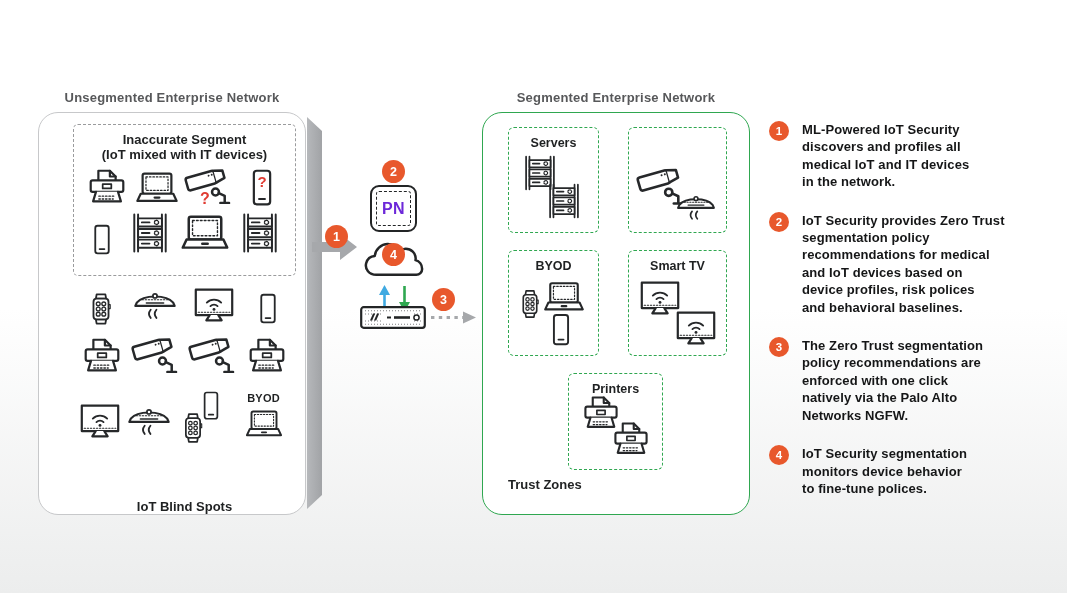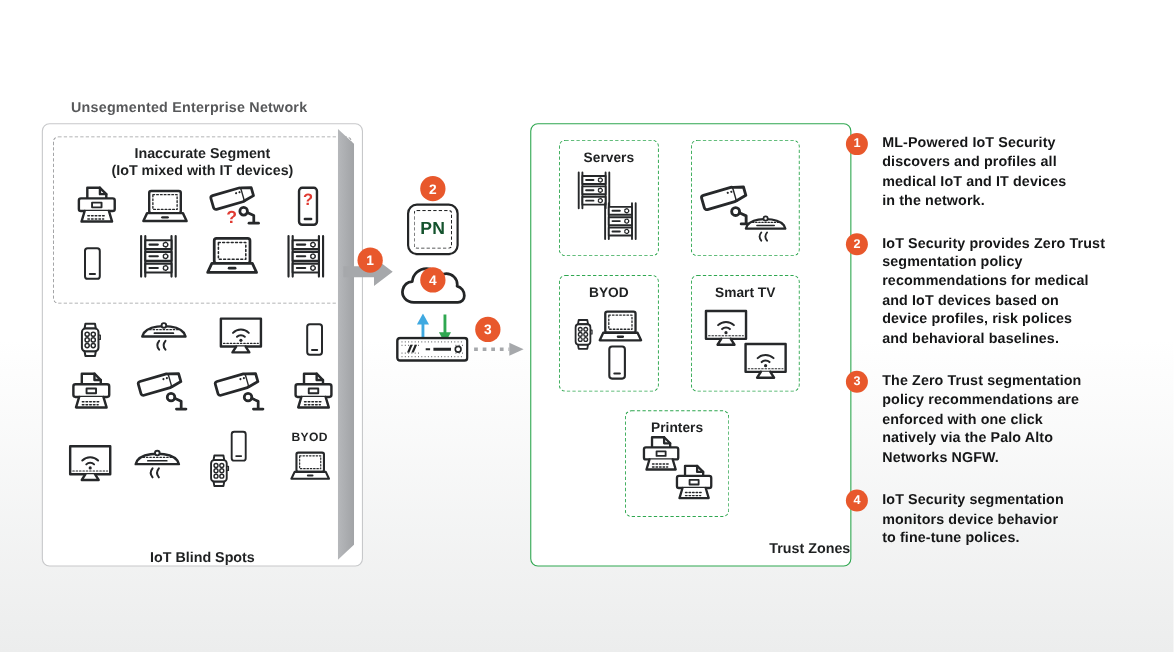--- a/index.html
+++ b/index.html
@@ -9,23 +9,23 @@
     font-family:"Liberation Sans",sans-serif;color:#1f2122;text-decoration:underline;
   }
   .ml{white-space:pre-line;}
   .section-title{
     position:absolute;top:90px;width:268px;text-align:center;
     font-size:13px;font-weight:700;color:#57585a;letter-spacing:.2px;
   }
   .left-title{left:38px;} .right-title{left:482px;}
   
   .card{
-    position:absolute;top:112px;width:292px;height:403px;background:#fff;
-    border:1px solid #c7c8ca;border-radius:7px;box-sizing:border-box;
-    display:flex;flex-direction:column;
+    position:absolute;top:112px;width:268px;height:403px;background:#fff;
+    border:1px solid #c7c8ca;border-radius:20px;box-sizing:border-box;
+    display:flex;flex-direction:column;padding-left:25px;
   }
   .left-card{left:38px;}
   .card-edge{
     position:absolute;left:307px;top:117px;width:15px;height:392px;
     background:linear-gradient(90deg,#b6b8bb,#a1a3a6);
     clip-path:polygon(0 0,100% 14px,100% calc(100% - 14px),0 100%);
   }
   .green-card{left:482px;border:1.6px solid var(--green,#2fa750);}
   
   .dashed-box{
@@ -70,39 +70,39 @@
   .z-byod{left:25px;top:137px;width:91px;height:106px;}
   .z-byod .i1{left:4px;top:36px;width:34px;height:34px;}
   .z-byod .i2{left:28px;top:24px;width:54px;height:44px;}
   .z-byod .i3{left:32px;top:58px;width:40px;height:42px;}
   .z-smarttv{left:145px;top:137px;width:99px;height:106px;}
   .z-smarttv .i1{left:8px;top:24px;width:46px;height:46px;}
   .z-smarttv .i2{left:44px;top:54px;width:46px;height:46px;}
   .z-printers{left:85px;top:260px;width:95px;height:97px;}
   .z-printers .i1{left:10px;top:18px;width:44px;height:44px;}
   .z-printers .i2{left:40px;top:44px;width:44px;height:44px;}
-  .zone-footer{position:absolute;bottom:8px;width:100%;text-align:right;font-size:13px;font-weight:700;color:#1f2122;}
+  .zone-footer{position:absolute;bottom:22px;width:100%;text-align:left;font-size:13px;font-weight:700;color:#1f2122;}
   
   .badge{
     position:absolute;width:23px;height:23px;border-radius:50%;
     background:var(--orange,#e8582c);color:#fff;font-size:12.5px;font-weight:700;
     display:flex;align-items:center;justify-content:center;z-index:5;
   }
   .b1{left:325px;top:225px;} .b2{left:382px;top:160px;}
   .b3{left:432px;top:288px;} .b4{left:382px;top:243px;}
   .flow-el{position:absolute;}
   .pn-box{
     position:absolute;left:370px;top:185px;width:47px;height:47px;box-sizing:border-box;
     border:2.4px solid #232526;border-radius:9px;background:#fff;
     display:flex;align-items:center;justify-content:center;
   }
   .pn-inner{
     position:absolute;inset:4px;border:1.4px dashed #232526;border-radius:3px;
     display:flex;align-items:center;justify-content:center;
-    font-size:16px;font-weight:700;color:#14532d;letter-spacing:.3px;
+    font-size:16px;font-weight:700;color:#6d28d9;letter-spacing:.3px;
   }
   .annotations{position:absolute;left:769px;top:121px;width:292px;}
   .ann{display:flex;gap:13px;margin-bottom:21px;}
   .ann .badge{position:static;flex:0 0 auto;width:20px;height:20px;font-size:11.5px;}
   .ann-text{font-size:13px;font-weight:700;line-height:17.4px;color:#151617;letter-spacing:.1px;}
 </style>
 </head>
 <body>
 
 <div class="canvas">
@@ -386,20 +386,21 @@
     <line x1="27" y1="11.5" x2="31" y2="11.5" stroke="#232526" stroke-width="2"></line>
     <line x1="34" y1="11.5" x2="50" y2="11.5" stroke="#232526" stroke-width="2.6"></line>
     <circle cx="56.5" cy="11.5" r="2.6" fill="#fff" stroke="#232526" stroke-width="1.5"></circle>
   </svg>
   <div class="badge b3">3</div>
   <svg class="flow-el" style="left:429px;top:311px;" width="48" height="13">
     <line x1="2" y1="6.5" x2="34" y2="6.5" stroke="#A6A8AB" stroke-width="3.2" stroke-dasharray="3.4 4.4"></line>
     <polygon points="34,0.5 47,6.5 34,12.5" fill="#A6A8AB"></polygon>
   </svg>
 
+  <div class="section-title right-title">Segmented Enterprise Network</div>
 
   <div class="card green-card">
     <div class="zone z-servers">
       <div class="zone-label">Servers</div>
       <span class="icon i1">
           <svg viewBox="0 0 48 48" fill="none" stroke="#26282A" stroke-width="2.3" stroke-linecap="round" stroke-linejoin="round">
             <path d="M9.5 7v34M13 7v34M35 7v34M38.5 7v34" stroke-width="1.8"></path>
             <rect x="13" y="10.5" width="22" height="7.5" fill="#fff" stroke-width="1.8"></rect>
             <rect x="13" y="20.3" width="22" height="7.5" fill="#fff" stroke-width="1.8"></rect>
             <rect x="13" y="30.1" width="22" height="7.5" fill="#fff" stroke-width="1.8"></rect>

